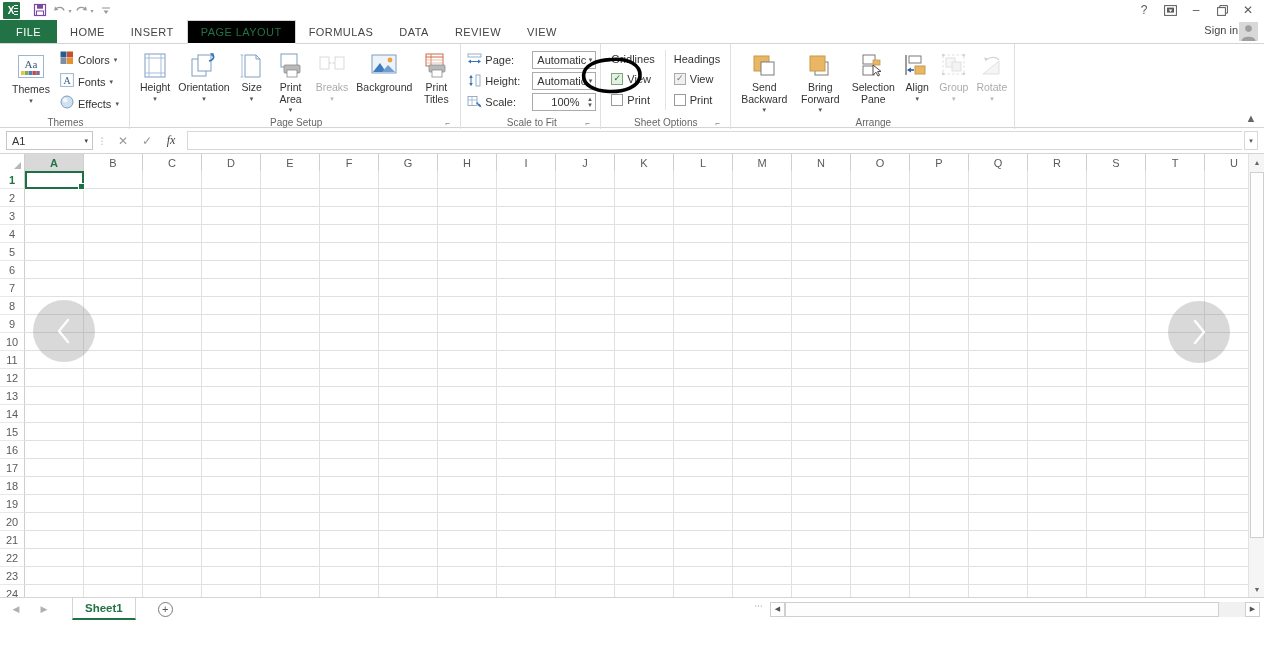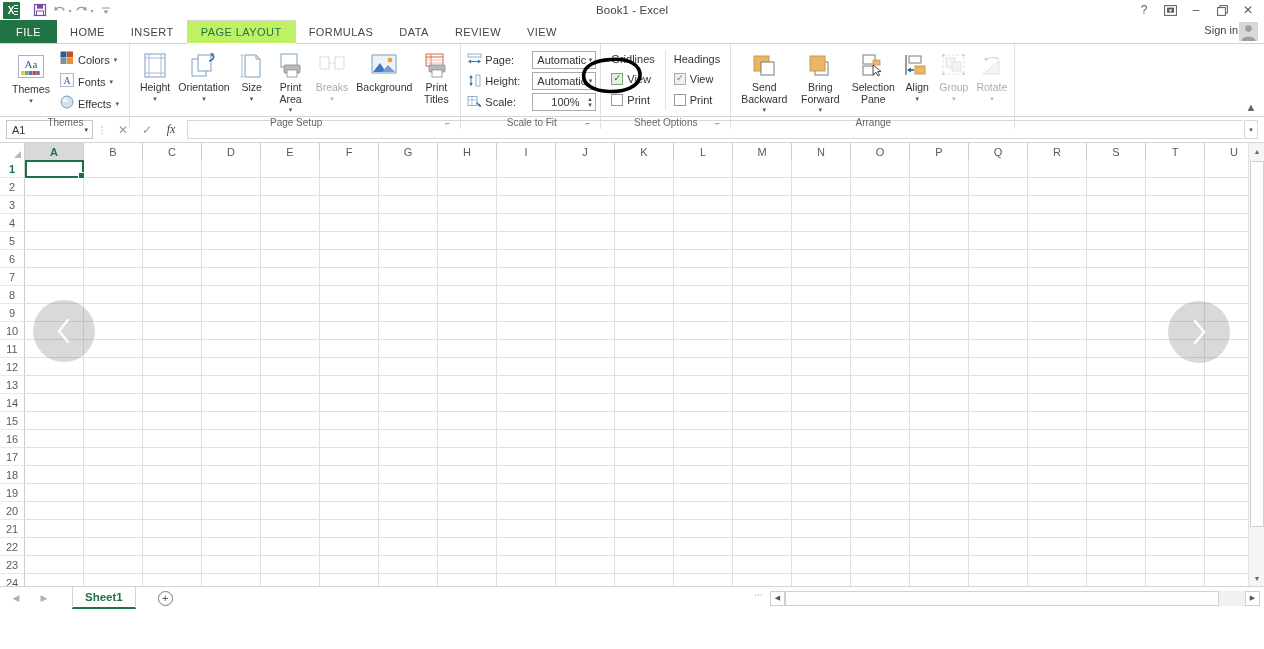--- a/index.html
+++ b/index.html
@@ -77,21 +77,21 @@
     cursor: pointer;
     white-space: nowrap;
   }
   .tab.file {
     background: #217346;
     color: #fff;
     padding: 0 16px;
     height: 23px;
   }
   .tab.active {
-    background: #bef264;
+    background: #000000;
     color: #217346;
     border: 1px solid #d4d4d4;
     border-bottom: 1px solid #fff;
     position: relative;
     z-index: 5;
     height: 24px;
     margin-bottom: -1px;
   }
   .signin {
     position: absolute; right: 26px; top: 4px;
@@ -99,21 +99,21 @@
   }
   .acct-ico {
     position: absolute; right: 6px; top: 2px;
     width: 19px; height: 19px;
     cursor: pointer;
   }
 
   
   .ribbon {
     position: relative;
-    height: 74px;
+    height: 85px;
     background: #fff;
     border-top: 1px solid #d4d4d4;
     border-bottom: 1px solid #d4d4d4;
     display: flex;
     align-items: stretch;
     padding-left: 2px;
   }
   .rgroup {
     position: relative;
     display: flex; flex-direction: column;
@@ -422,21 +422,20 @@
         <span style="font-size:6px;color:#9b9b9b;margin-left:1px;">▾</span>
       </div>
       <div class="qat-btn">
         <svg width="12" height="12" viewBox="0 0 12 12">
           <line x1="2" y1="4" x2="10" y2="4" stroke="#9b9b9b" stroke-width="1.1"></line>
           <path d="M3.5 6.5 L8.5 6.5 L6 10 Z" fill="#9b9b9b"></path>
         </svg>
       </div>
     </div>
 
-    <div class="title-text">Book1 - Excel</div>
 
     <div class="win-ctrls">
       <div class="win-btn">?</div>
       <div class="win-btn">
         <svg width="13" height="11" viewBox="0 0 13 11">
           <rect x="0.6" y="0.6" width="11.8" height="9.8" fill="none" stroke="#5a5a5a" stroke-width="1"></rect>
           <rect x="3" y="2.6" width="7" height="5" fill="#5a5a5a"></rect>
           <path d="M6.5 7 L4.6 4.4 L8.4 4.4 Z" fill="#fff"></path>
         </svg>
       </div>

